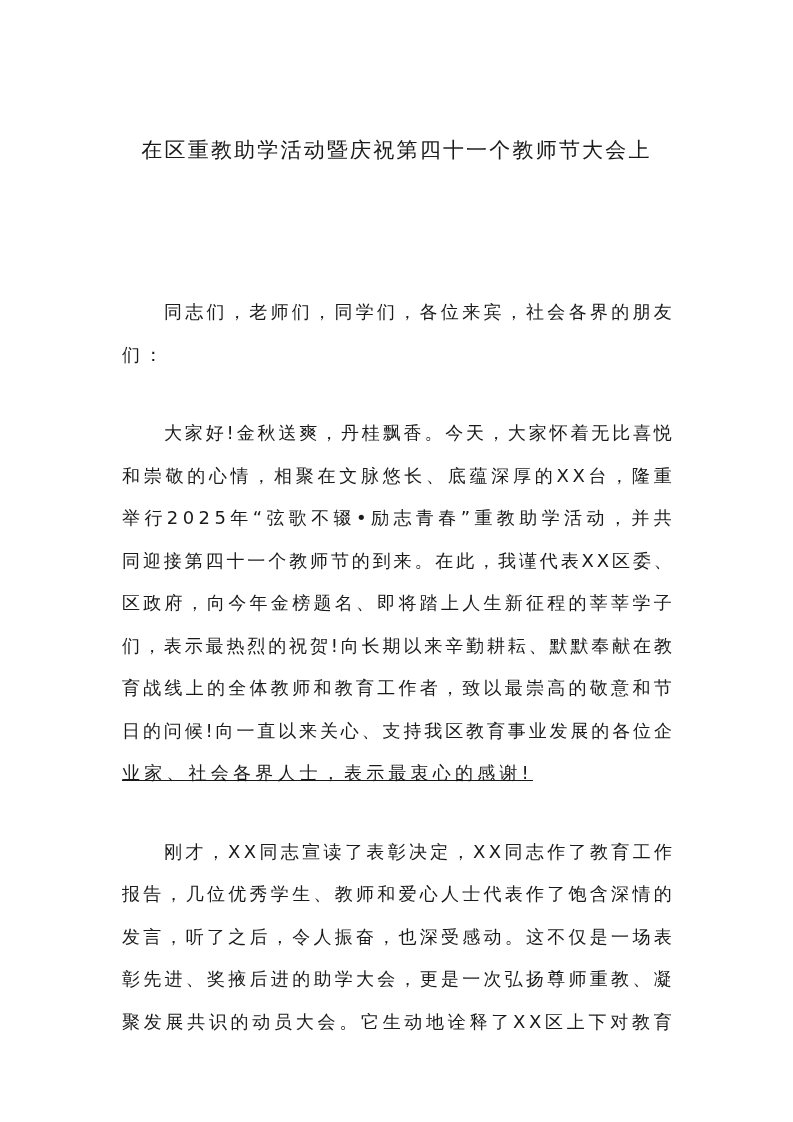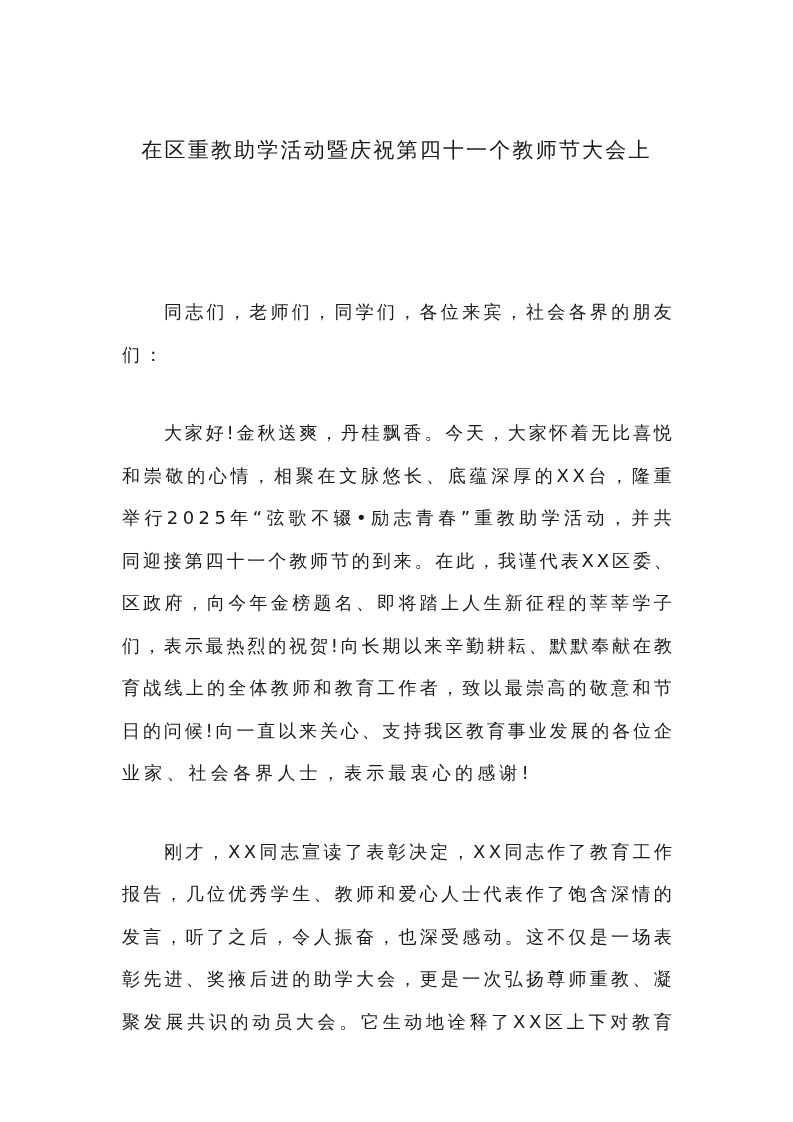--- a/index.html
+++ b/index.html
@@ -312,21 +312,21 @@
         <span>育</span>
         <span>事</span>
         <span>业</span>
         <span>发</span>
         <span>展</span>
         <span>的</span>
         <span>各</span>
         <span>位</span>
         <span>企</span>
       </div>
-    <div class="line last" style="top:752px;">业家、社会各界人士，表示最衷心的感谢!</div>
+    <div class="line last" style="top:752px;text-decoration:underline;">业家、社会各界人士，表示最衷心的感谢!</div>
   </div>
 
   <div>
     <div class="line indent" style="top: 831px; display: flex; justify-content: space-between;">
         <span>刚</span>
         <span>才</span>
         <span>，</span>
         <span>X</span>
         <span>X</span>
         <span>同</span>

